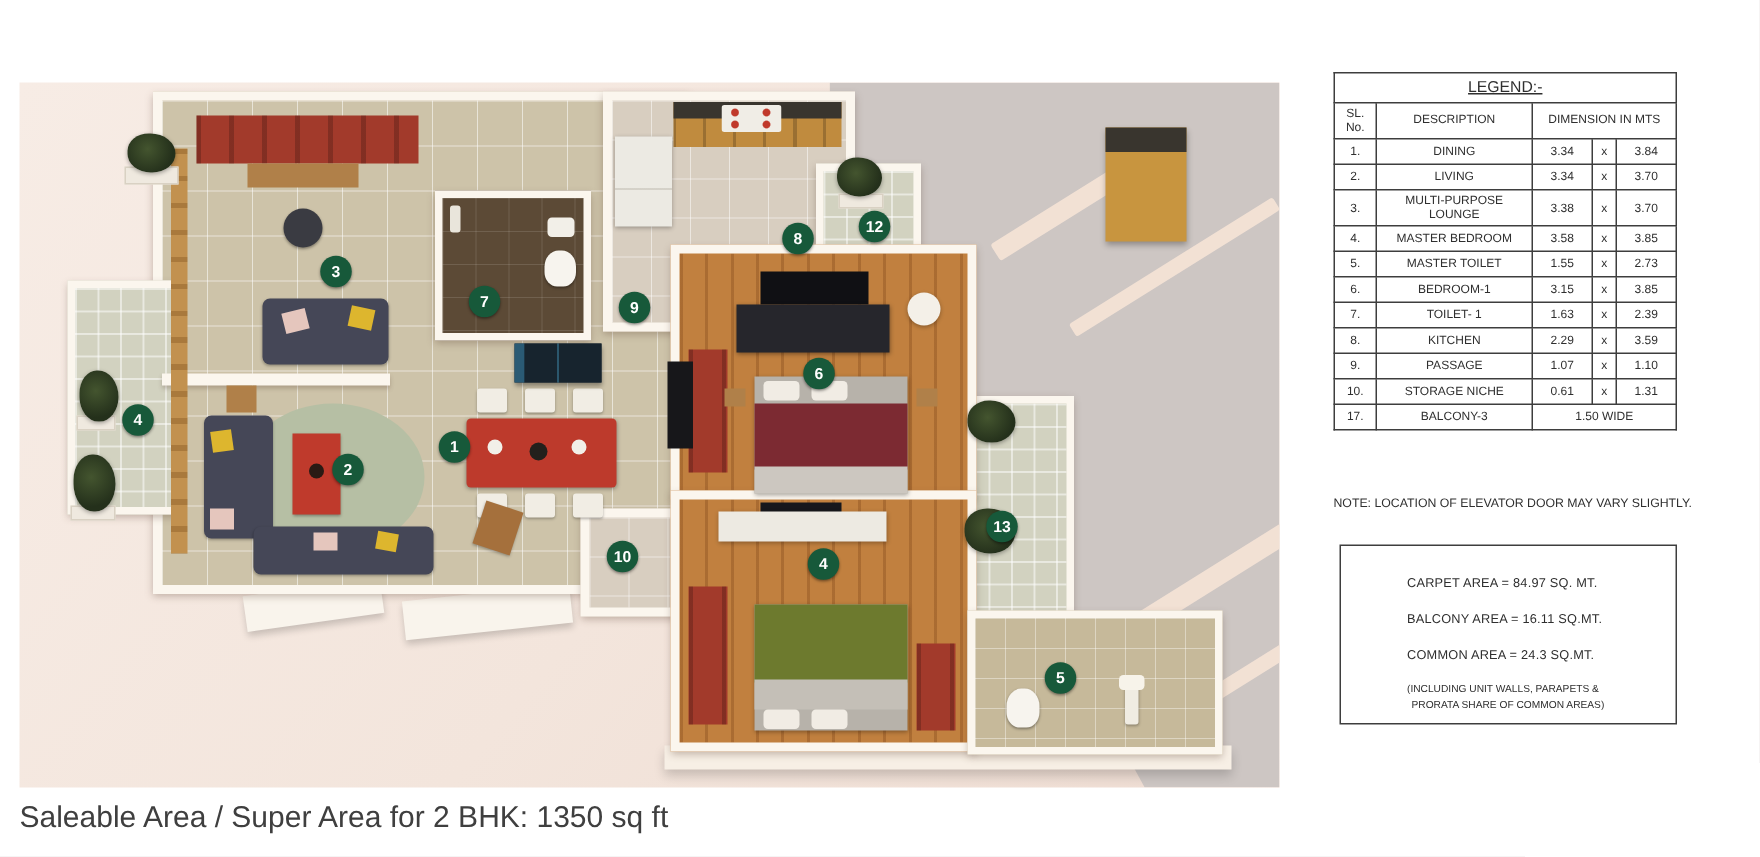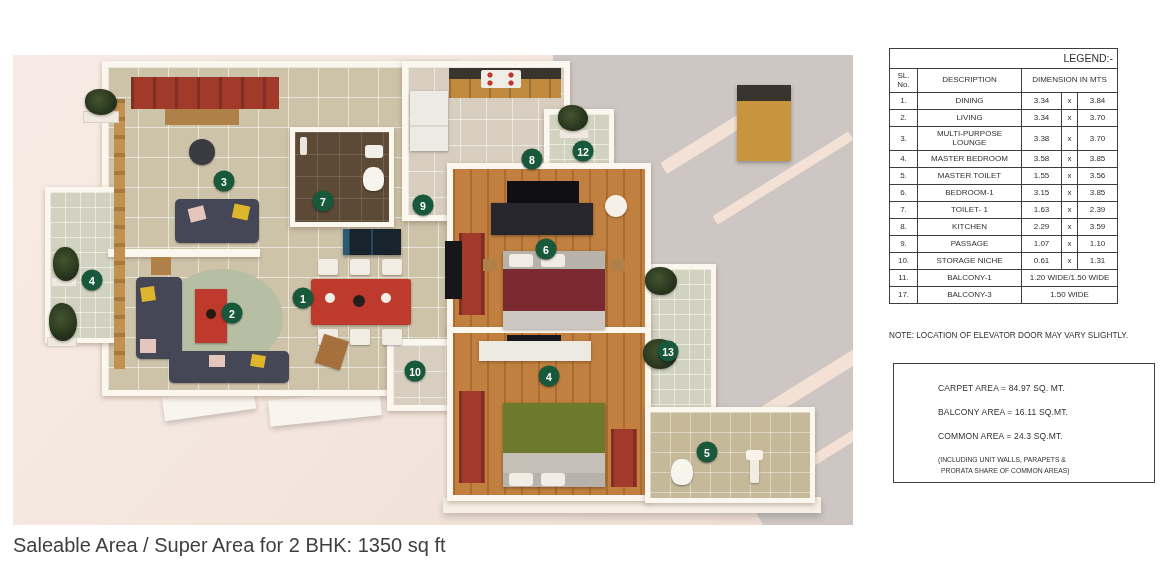--- a/index.html
+++ b/index.html
@@ -56,26 +56,26 @@
 
   .marker{position:absolute;width:21px;height:21px;border-radius:50%;
         background:var(--marker-color,#17593a);color:#fff;font-size:10.5px;font-weight:bold;
         display:flex;align-items:center;justify-content:center;
         transform:translate(-50%,-50%);box-shadow:0 1px 2px rgba(0,0,0,.45);z-index:30;}
 
   
   .legend{position:absolute;left:889px;top:48px;width:228px;border-collapse:collapse;
           background:#fff;color:#2f2f2f;font-size:8px;table-layout:fixed;}
   .legend td{border:1px solid #3e3e3e;text-align:center;padding:2px 1px;line-height:1.2;}
-  .legend .lg-title{text-align:right;font-size:10.5px;padding:3px 4px;}
+  .legend .lg-title{text-align:center;font-size:10.5px;padding:3px 4px;text-decoration:underline;}
   .legend tbody td{height:12px;}
   .lg-note{position:absolute;left:889px;top:331px;width:250px;font-size:8.2px;color:#2f2f2f;}
 
   
-  .area-box{position:absolute;left:893px;top:363px;width:262px;height:120px;
+  .area-box{position:absolute;left:893px;top:363px;width:225px;height:120px;
             border:1px solid #3e3e3e;background:#fff;color:#2f2f2f;font-size:8.5px;
             padding:19px 4px 0 44px;box-sizing:border-box;}
   .area-line{margin-bottom:14px;letter-spacing:.15px;white-space:nowrap;}
   .area-note{font-size:6.8px;line-height:1.55;margin-top:0;}
 </style>
 </head>
 <body>
 
 <div class="page" style="--title-color: #962f5a; --marker-color: #17593a;">
 
@@ -249,21 +249,21 @@
           <td>MASTER BEDROOM</td>
           <td>3.58</td>
           <td>x</td>
           <td>3.85</td>
         </tr>
         <tr>
           <td>5.</td>
           <td>MASTER TOILET</td>
           <td>1.55</td>
           <td>x</td>
-          <td>3.56</td>
+          <td>2.73</td>
         </tr>
         <tr>
           <td>6.</td>
           <td>BEDROOM-1</td>
           <td>3.15</td>
           <td>x</td>
           <td>3.85</td>
         </tr>
         <tr>
           <td>7.</td>
@@ -285,25 +285,20 @@
           <td>1.07</td>
           <td>x</td>
           <td>1.10</td>
         </tr>
         <tr>
           <td>10.</td>
           <td>STORAGE NICHE</td>
           <td>0.61</td>
           <td>x</td>
           <td>1.31</td>
-        </tr>
-        <tr>
-          <td>11.</td>
-          <td>BALCONY-1</td>
-          <td colspan="3">1.20 WIDE/1.50 WIDE</td>
         </tr>
         <tr>
           <td>17.</td>
           <td>BALCONY-3</td>
           <td colspan="3">1.50 WIDE</td>
         </tr>
       </tbody>
   </table>
   <div class="lg-note">NOTE: LOCATION OF ELEVATOR DOOR MAY VARY SLIGHTLY.</div>
 

